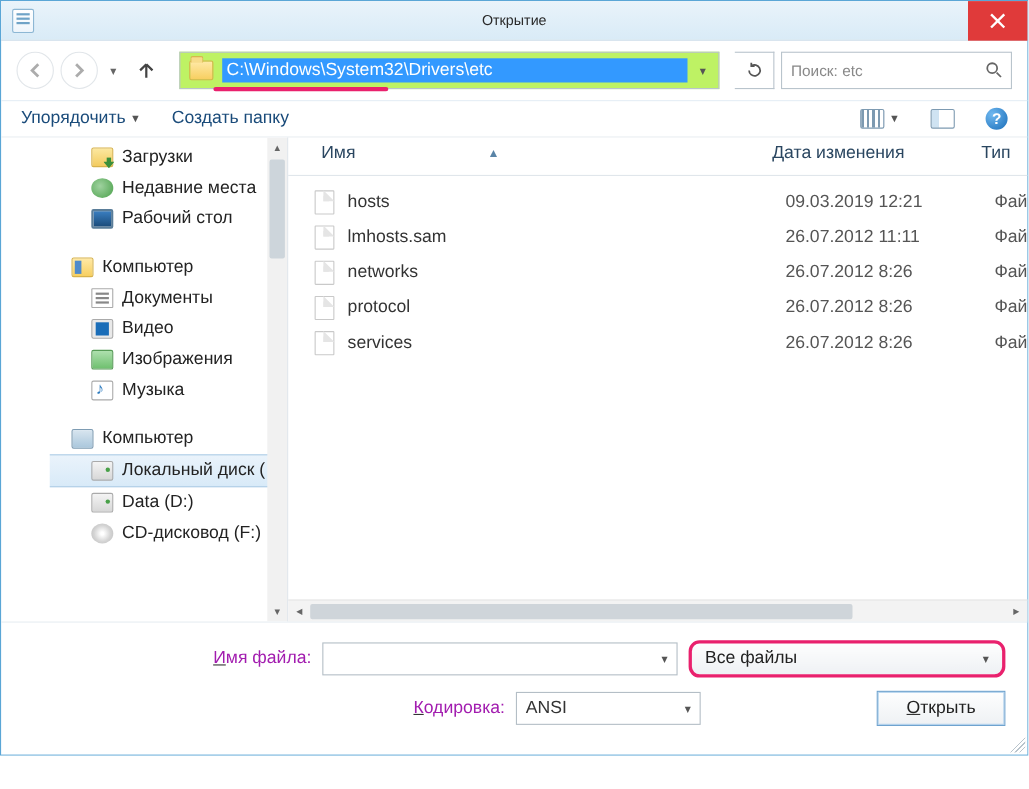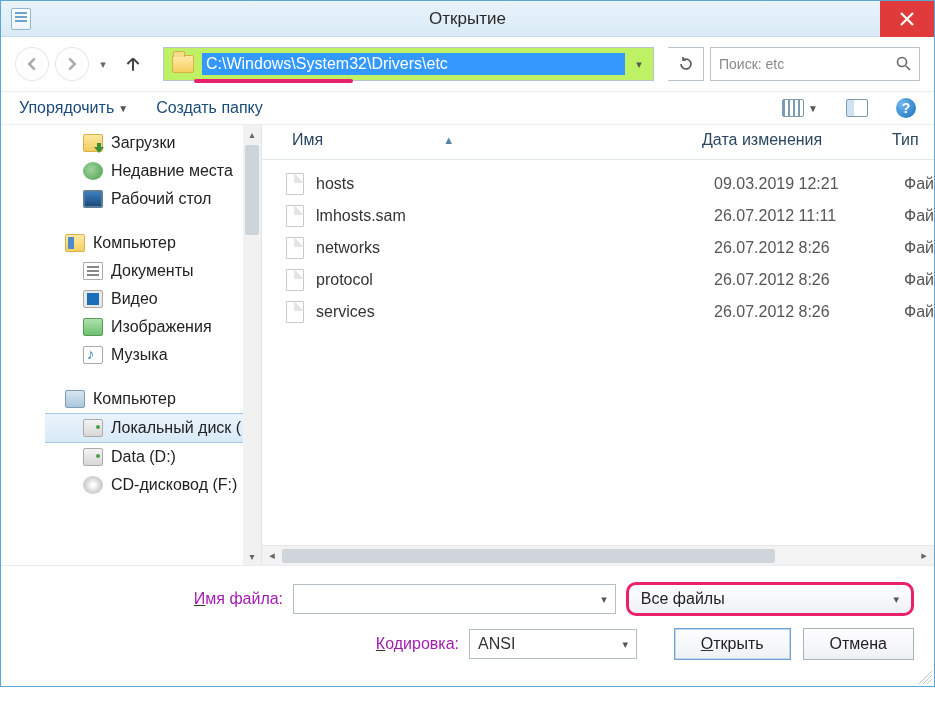--- a/index.html
+++ b/index.html
@@ -35,21 +35,21 @@
   }
   .title-icon::before{
     content:""; position:absolute; top:3px; left:3px; right:3px; height:2px;
     background:#6fa3c7;
     box-shadow:0 4px 0 #6fa3c7, 0 8px 0 #6fa3c7;
   }
   .titlebar .title {
     position: absolute;
     left: 50%;
     transform: translateX(-50%);
-    font-size: 17px;
+    font-size: 13px;
     color: #2a2a2a;
   }
   .close-btn {
     margin-left: auto;
     width: 54px; height: 36px;
     background: #e03a3a;
     display: flex;
     align-items: center; justify-content: center;
     color: #fff;
     font-size: 18px;
@@ -505,19 +505,18 @@
       </div>
       <div class="combo small">
         <span>ANSI</span>
         <span class="chev">▾</span>
       </div>
       <div class="bottom-right">
         <div class="btn primary">
           <span class="ul">О</span>
             <span>ткрыть</span>
         </div>
-        <div class="btn">Отмена</div>
       </div>
     </div>
     <div class="resize"></div>
   </div>
 
 </div>
 
 </body></html>

